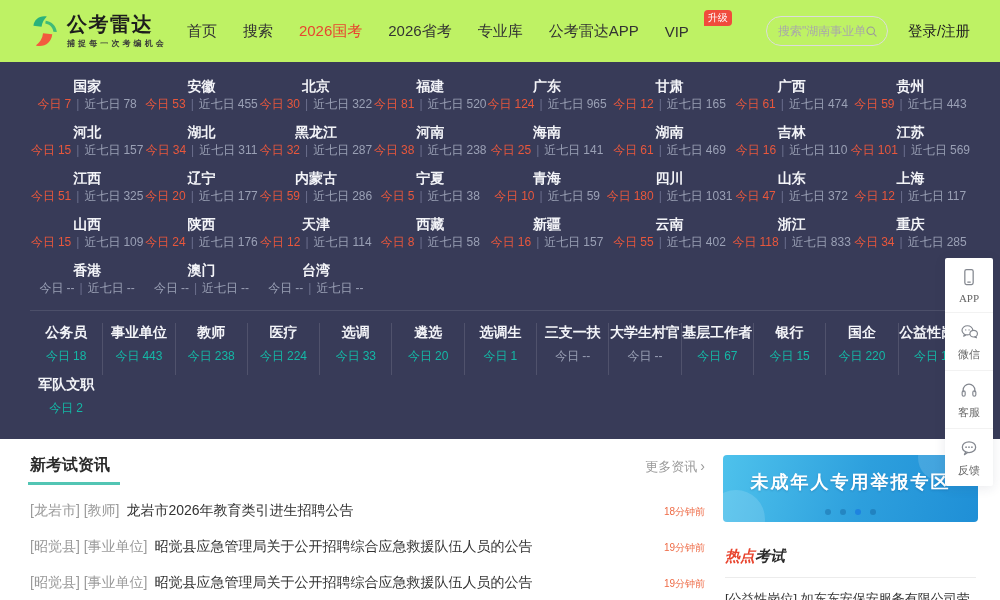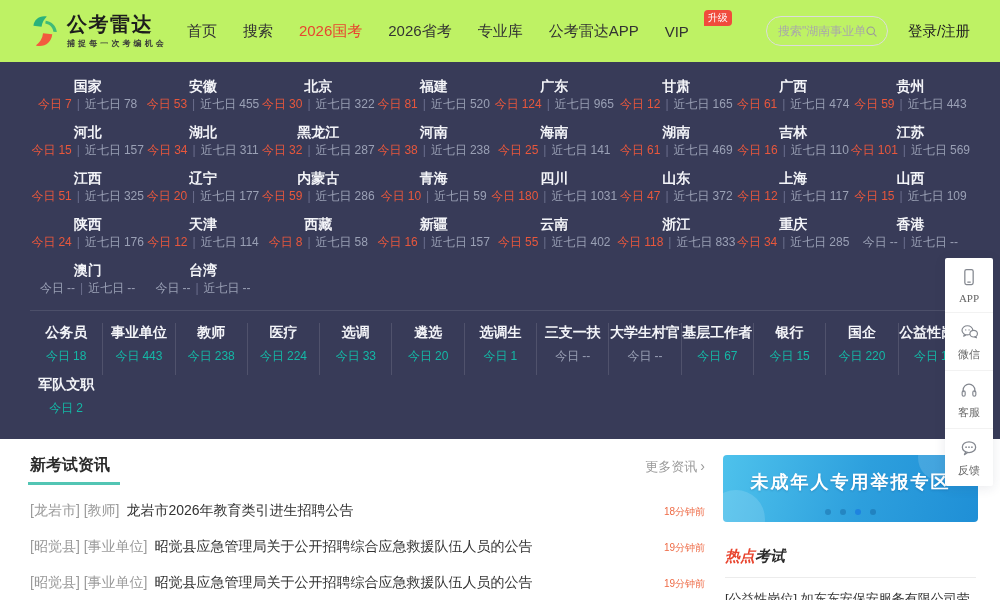--- a/index.html
+++ b/index.html
@@ -268,20 +268,26 @@
         </div>
       </div>
 
       <div class="pv">
         <div class="pv-name">内蒙古</div>
         <div class="pv-stats">
           <span class="pv-today"><span>今日</span><span class="num">59</span></span><span class="pv-sep">|</span><span class="pv-week"><span>近七日</span><span class="num">286</span></span>
         </div>
       </div>
 
+      <div class="pv">
+        <div class="pv-name">宁夏</div>
+        <div class="pv-stats">
+          <span class="pv-today"><span>今日</span><span class="num">5</span></span><span class="pv-sep">|</span><span class="pv-week"><span>近七日</span><span class="num">38</span></span>
+        </div>
+      </div>
 
       <div class="pv">
         <div class="pv-name">青海</div>
         <div class="pv-stats">
           <span class="pv-today"><span>今日</span><span class="num">10</span></span><span class="pv-sep">|</span><span class="pv-week"><span>近七日</span><span class="num">59</span></span>
         </div>
       </div>
 
       <div class="pv">
         <div class="pv-name">四川</div>

